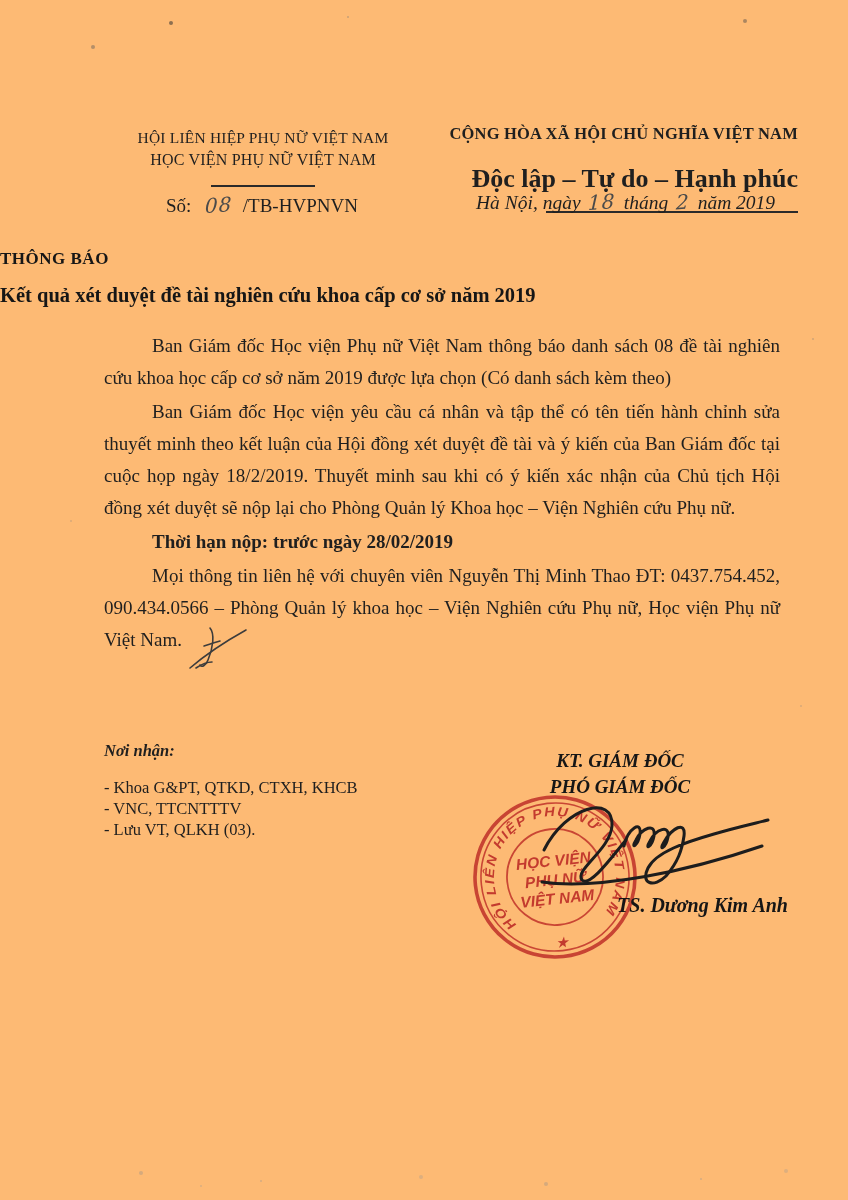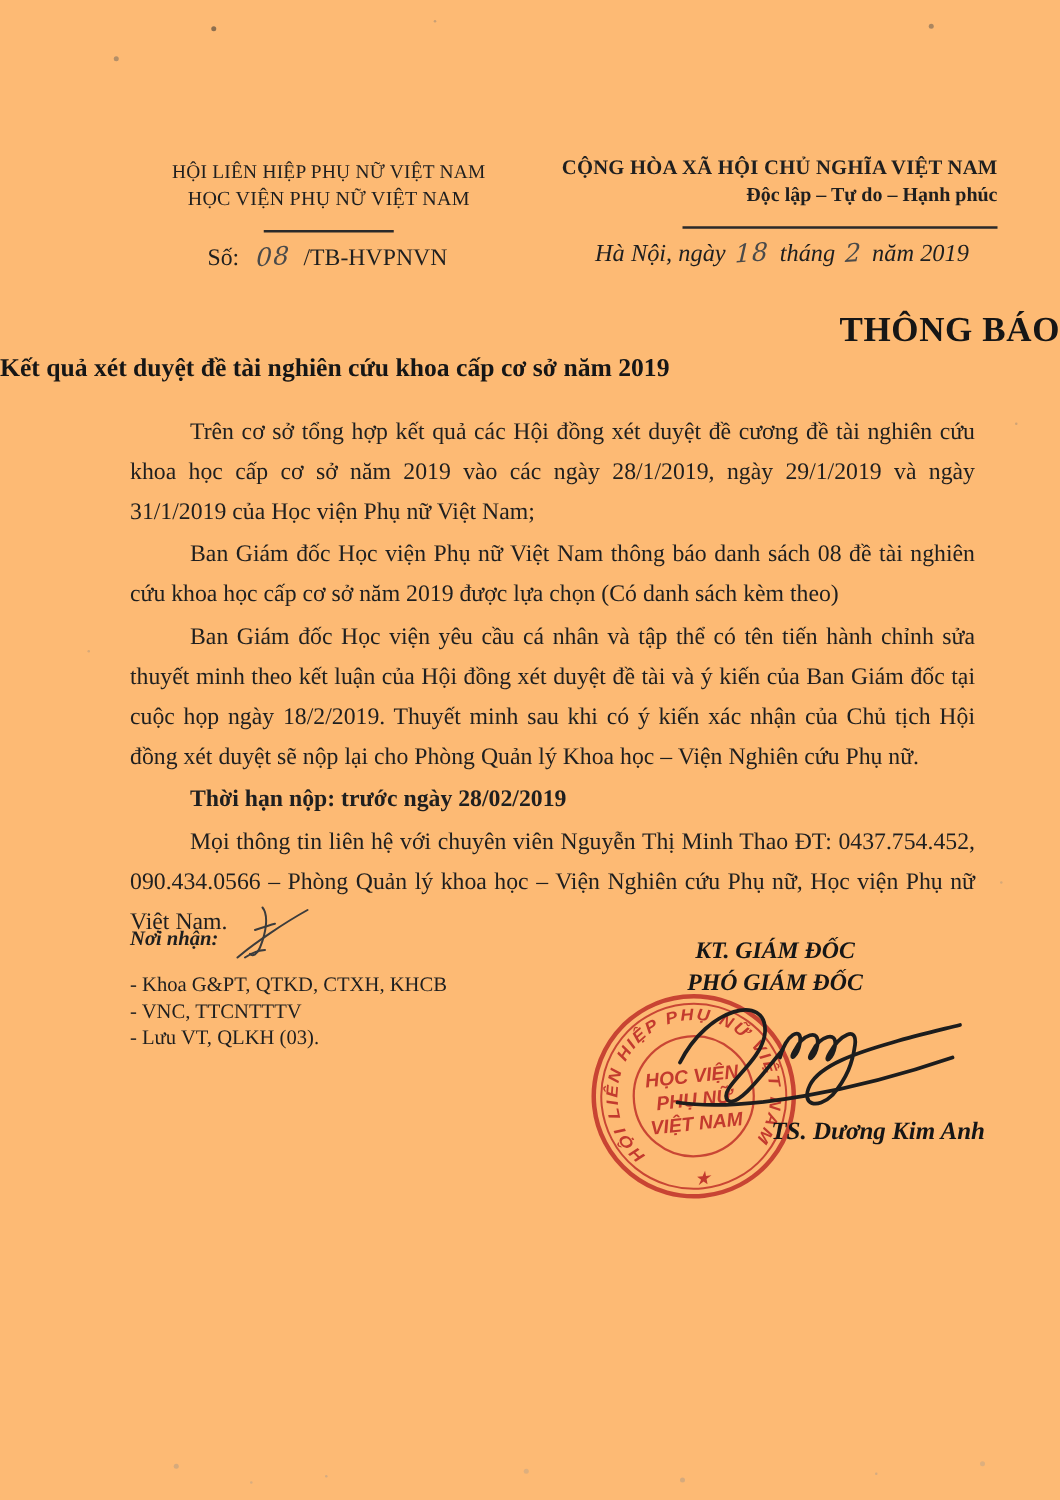--- a/index.html
+++ b/index.html
@@ -30,38 +30,38 @@
       785px 1170px 0 1px rgba(150,150,150,.3),
       200px 1185px 0 0 rgba(150,150,150,.35);
   }
   .org-block{position:absolute;top:128px;left:128px;width:270px;text-align:center;line-height:1.35;}
   .org-line1{font-size:15.5px;letter-spacing:.2px;}
   .org-line2{font-size:16px;font-weight:normal;letter-spacing:.2px;}
   .org-underline{display:inline-block;width:104px;border-bottom:2px solid #2a2a2a;height:4px;}
 
   .national-block{position:absolute;top:122px;left:426px;width:372px;text-align:right;line-height:1.4;}
   .nat-line1{font-size:16.5px;font-weight:bold;letter-spacing:.2px;}
-  .nat-line2{font-size:16px;font-weight:bold;margin-top:1px;}
+  .nat-line2{font-size:26px;font-weight:bold;margin-top:16px;}
   .nat-underline{display:inline-block;width:252px;border-bottom:2px solid #2a2a2a;height:3px;}
 
   .so-line{position:absolute;top:193px;left:166px;font-size:19px;}
   .date-line{position:absolute;top:190px;left:476px;font-size:19.5px;font-style:italic;}
   .handwritten{
     display:inline-block;
     font-family:"DejaVu Serif", serif;
     font-style:italic;
     color:#4a4a4a;
     transform:rotate(-4deg) skewX(-6deg);
     font-size:20px;
     letter-spacing:1px;
   }
   .hw-so{margin:0 10px 0 14px;}
   .hw-date{margin:0 3px;}
 
-  .doc-title{position:absolute;top:249px;left:0;width:100%;text-align:right;font-size:28px;font-weight:bold;letter-spacing:.5px;color:#161616;}
+  .doc-title{position:absolute;top:249px;left:0;width:100%;text-align:left;font-size:17px;font-weight:bold;letter-spacing:.5px;color:#161616;}
   .doc-subtitle{position:absolute;top:284px;left:0;width:100%;font-size:20.5px;font-weight:bold;color:#161616;}
 
   .body-text{position:absolute;top:330px;left:104px;width:676px;font-size:19px;line-height:32px;text-align:justify;}
   .body-text p{margin:0 0 2px 0;text-indent:48px;}
   .deadline{font-weight:bold;text-indent:48px;margin:0 0 2px 0;}
   .contact{position:relative;}
   .initial-mark{position:absolute;display:inline-block;margin-left:4px;vertical-align:-18px;}
 
   .recipients{position:absolute;top:740px;left:104px;font-size:16.5px;line-height:21px;}
   .recipients-label{font-weight:bold;font-style:italic;margin-bottom:16px;}
@@ -99,21 +99,20 @@
     <span class="handwritten hw-date">18</span>
     <span>tháng</span>
     <span class="handwritten hw-date">2</span>
     <span>năm 2019</span>
   </div>
 
   <div class="doc-title">THÔNG BÁO</div>
   <div class="doc-subtitle">Kết quả xét duyệt đề tài nghiên cứu khoa cấp cơ sở năm 2019</div>
 
   <div class="body-text">
-    <p>Trên cơ sở tổng hợp kết quả các Hội đồng xét duyệt đề cương đề tài nghiên cứu khoa học cấp cơ sở năm 2019 vào các ngày 28/1/2019, ngày 29/1/2019 và ngày 31/1/2019 của Học viện Phụ nữ Việt Nam;</p>
     <p>Ban Giám đốc Học viện Phụ nữ Việt Nam thông báo danh sách 08 đề tài nghiên cứu khoa học cấp cơ sở năm 2019 được lựa chọn (Có danh sách kèm theo)</p>
     <p>Ban Giám đốc Học viện yêu cầu cá nhân và tập thể có tên tiến hành chỉnh sửa thuyết minh theo kết luận của Hội đồng xét duyệt đề tài và ý kiến của Ban Giám đốc tại cuộc họp ngày 18/2/2019. Thuyết minh sau khi có ý kiến xác nhận của  Chủ tịch Hội đồng xét duyệt sẽ nộp lại cho Phòng Quản lý Khoa học – Viện Nghiên cứu Phụ nữ.</p>
     <p class="deadline">Thời hạn nộp: trước ngày 28/02/2019</p>
     <p class="contact"><span>Mọi thông tin liên hệ với chuyên viên Nguyễn Thị Minh Thao ĐT: 0437.754.452, 090.434.0566 – Phòng Quản lý khoa học – Viện Nghiên cứu Phụ nữ, Học viện Phụ nữ Việt Nam.</span><svg class="initial-mark" width="64" height="48" viewBox="0 0 64 48">
         <g fill="none" stroke="#3c3c3c" stroke-width="1.6" stroke-linecap="round">
           <path d="M24,4 C29,10 27,24 22,36 C20,41 16,44 14,41"></path>
           <path d="M18,22 C24,20 30,18 34,17"></path>
           <path d="M4,44 C18,32 42,16 60,6"></path>
           <path d="M10,44 C16,40 22,38 26,38"></path>
         </g>

